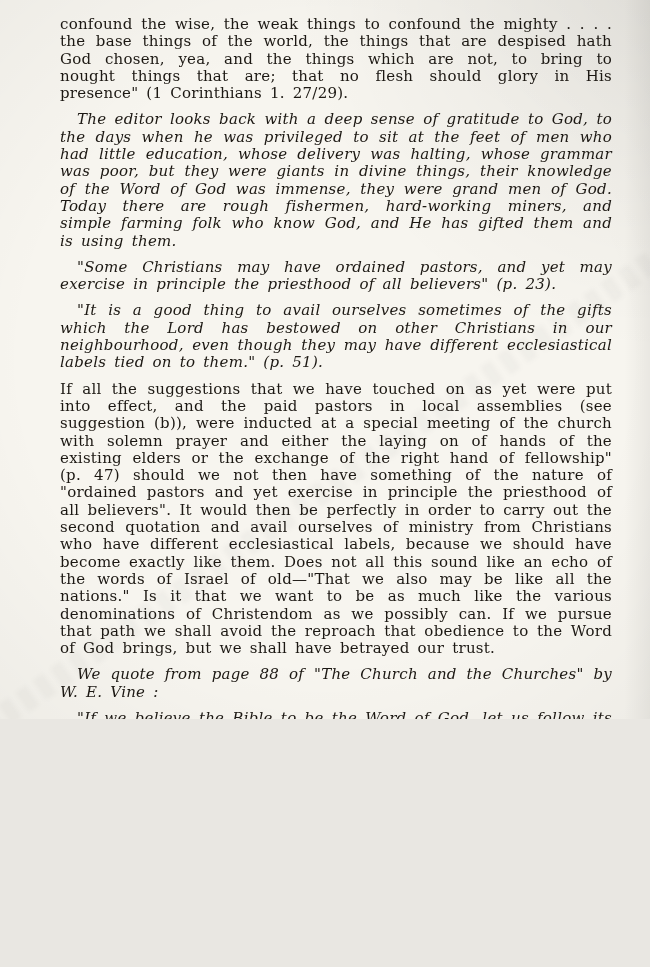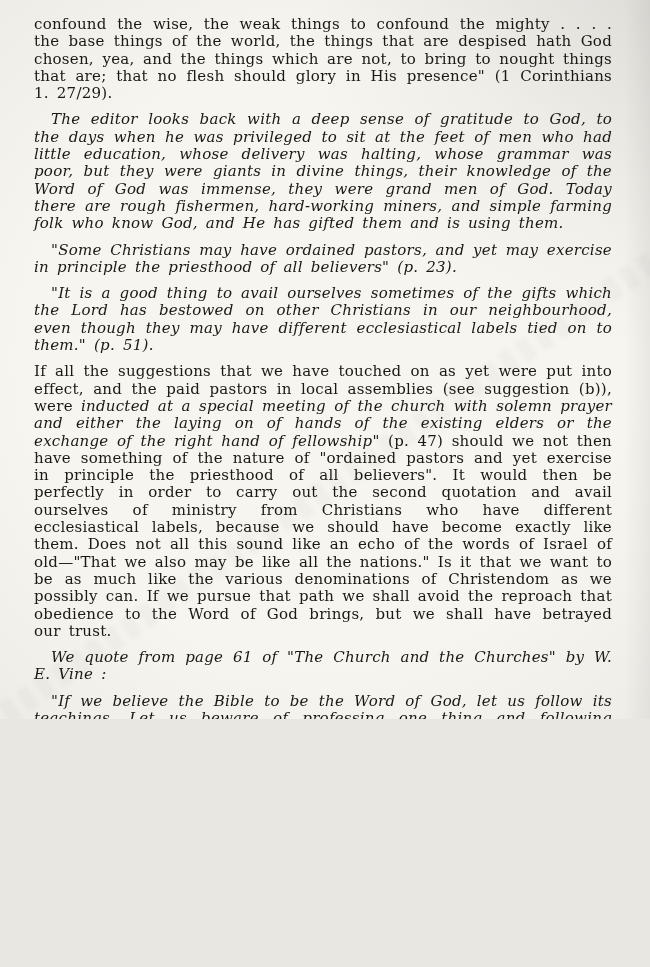--- a/index.html
+++ b/index.html
@@ -6,21 +6,21 @@
     margin: 0;
     padding: 0;
     background: #e9e7e2;
   }
   .page {
     position: relative;
     width: 650px;
     height: 719px;
     margin: 0 auto;
     box-sizing: border-box;
-    padding: 16px 38px 20px 34px;
+    padding: 16px 38px 20px 60px;
     overflow: hidden;
     color: var(--ink, #1c1813);
     background:
       radial-gradient(circle at 104% -4%, rgba(0,0,0,0.07), rgba(0,0,0,0) 38%),
       linear-gradient(90deg, rgba(0,0,0,0) 96%, rgba(0,0,0,0.05) 100%),
       radial-gradient(circle at 50% 50%, rgba(0,0,0,0) 62%, rgba(0,0,0,0.035) 100%),
       var(--paper, #f7f5ef);
     font-family: "DejaVu Serif", "Liberation Serif", serif;
     font-size: 15px;
     line-height: 17.3px;
@@ -36,21 +36,20 @@
     margin: 0 0 9px 0;
   }
   .para.indent {
     text-indent: 17px;
     font-style: italic;
   }
   .para.italic {
     font-style: italic;
   }
   .para .it {
-    font-style: italic;
   }
   
   .watermark {
     position: absolute;
     z-index: 1;
     top: 440px;
     left: -120px;
     width: 1000px;
     height: 24px;
     transform: rotate(-35deg);
@@ -70,16 +69,16 @@
 <body>
 
 <div class="page">
   <div class="watermark"></div>
   <div class="text-block">
       <p class="para"><span>confound the wise, the weak things to confound the mighty . . . . the base things of the world, the things that are despised hath God chosen, yea, and the things which are not, to bring to nought things that are; that no flesh should glory in His presence" (1 Corinthians 1. 27/29).</span></p>
       <p class="para indent"><span>The editor looks back with a deep sense of gratitude to God, to the days when he was privileged to sit at the feet of men who had little education, whose delivery was halting, whose grammar was poor, but they were giants in divine things, their knowledge of the Word of God was immense, they were grand men of God. Today there are rough fishermen, hard-working miners, and simple farming folk who know God, and He has gifted them and is using them.</span></p>
       <p class="para indent italic"><span>"Some Christians may have ordained pastors, and yet may exercise in principle the priesthood of all believers" (p. 23).</span></p>
       <p class="para indent italic"><span>"It is a good thing to avail ourselves sometimes of the gifts which the Lord has bestowed on other Christians in our neighbourhood, even though they may have different ecclesiastical labels tied on to them." (p. 51).</span></p>
       <p class="para"><span>If all the suggestions that we have touched on as yet were put into effect, and the paid pastors in local assemblies (see suggestion (b)), were </span><span class="it">inducted at a special meeting of the church with solemn prayer and either the laying on of hands of the existing elders or the exchange of the right hand of fellowship</span><span>" (p. 47) should we not then have something of the nature of "ordained pastors and yet exercise in principle the priesthood of all believers". It would then be perfectly in order to carry out the second quotation and avail ourselves of ministry from Christians who have different ecclesiastical labels, because we should have become exactly like them. Does not all this sound like an echo of the words of Israel of old—"That we also may be like all the nations." Is it that we want to be as much like the various denominations of Christendom as we possibly can. If we pursue that path we shall avoid the reproach that obedience to the Word of God brings, but we shall have betrayed our trust.</span></p>
-      <p class="para indent"><span>We quote from page 61 of "The Church and the Churches" by W. E. Vine :</span></p>
+      <p class="para indent"><span>We quote from page 88 of "The Church and the Churches" by W. E. Vine :</span></p>
       <p class="para indent"><span>"If we believe the Bible to be the Word of God, let us follow its teachings. Let us beware of professing one thing and following another. Let us obey God rather than men. Faithfulness to His truth may mean suffering here, but it means peace and joy withal, and an eternal reward hereafter. Let us recognise and honour the prerogatives of the Holy Spirit in the churches and the principles inculcated by Him in the Holy Scriptures."</span></p>
     </div>
 </div>
 
 </body></html>

